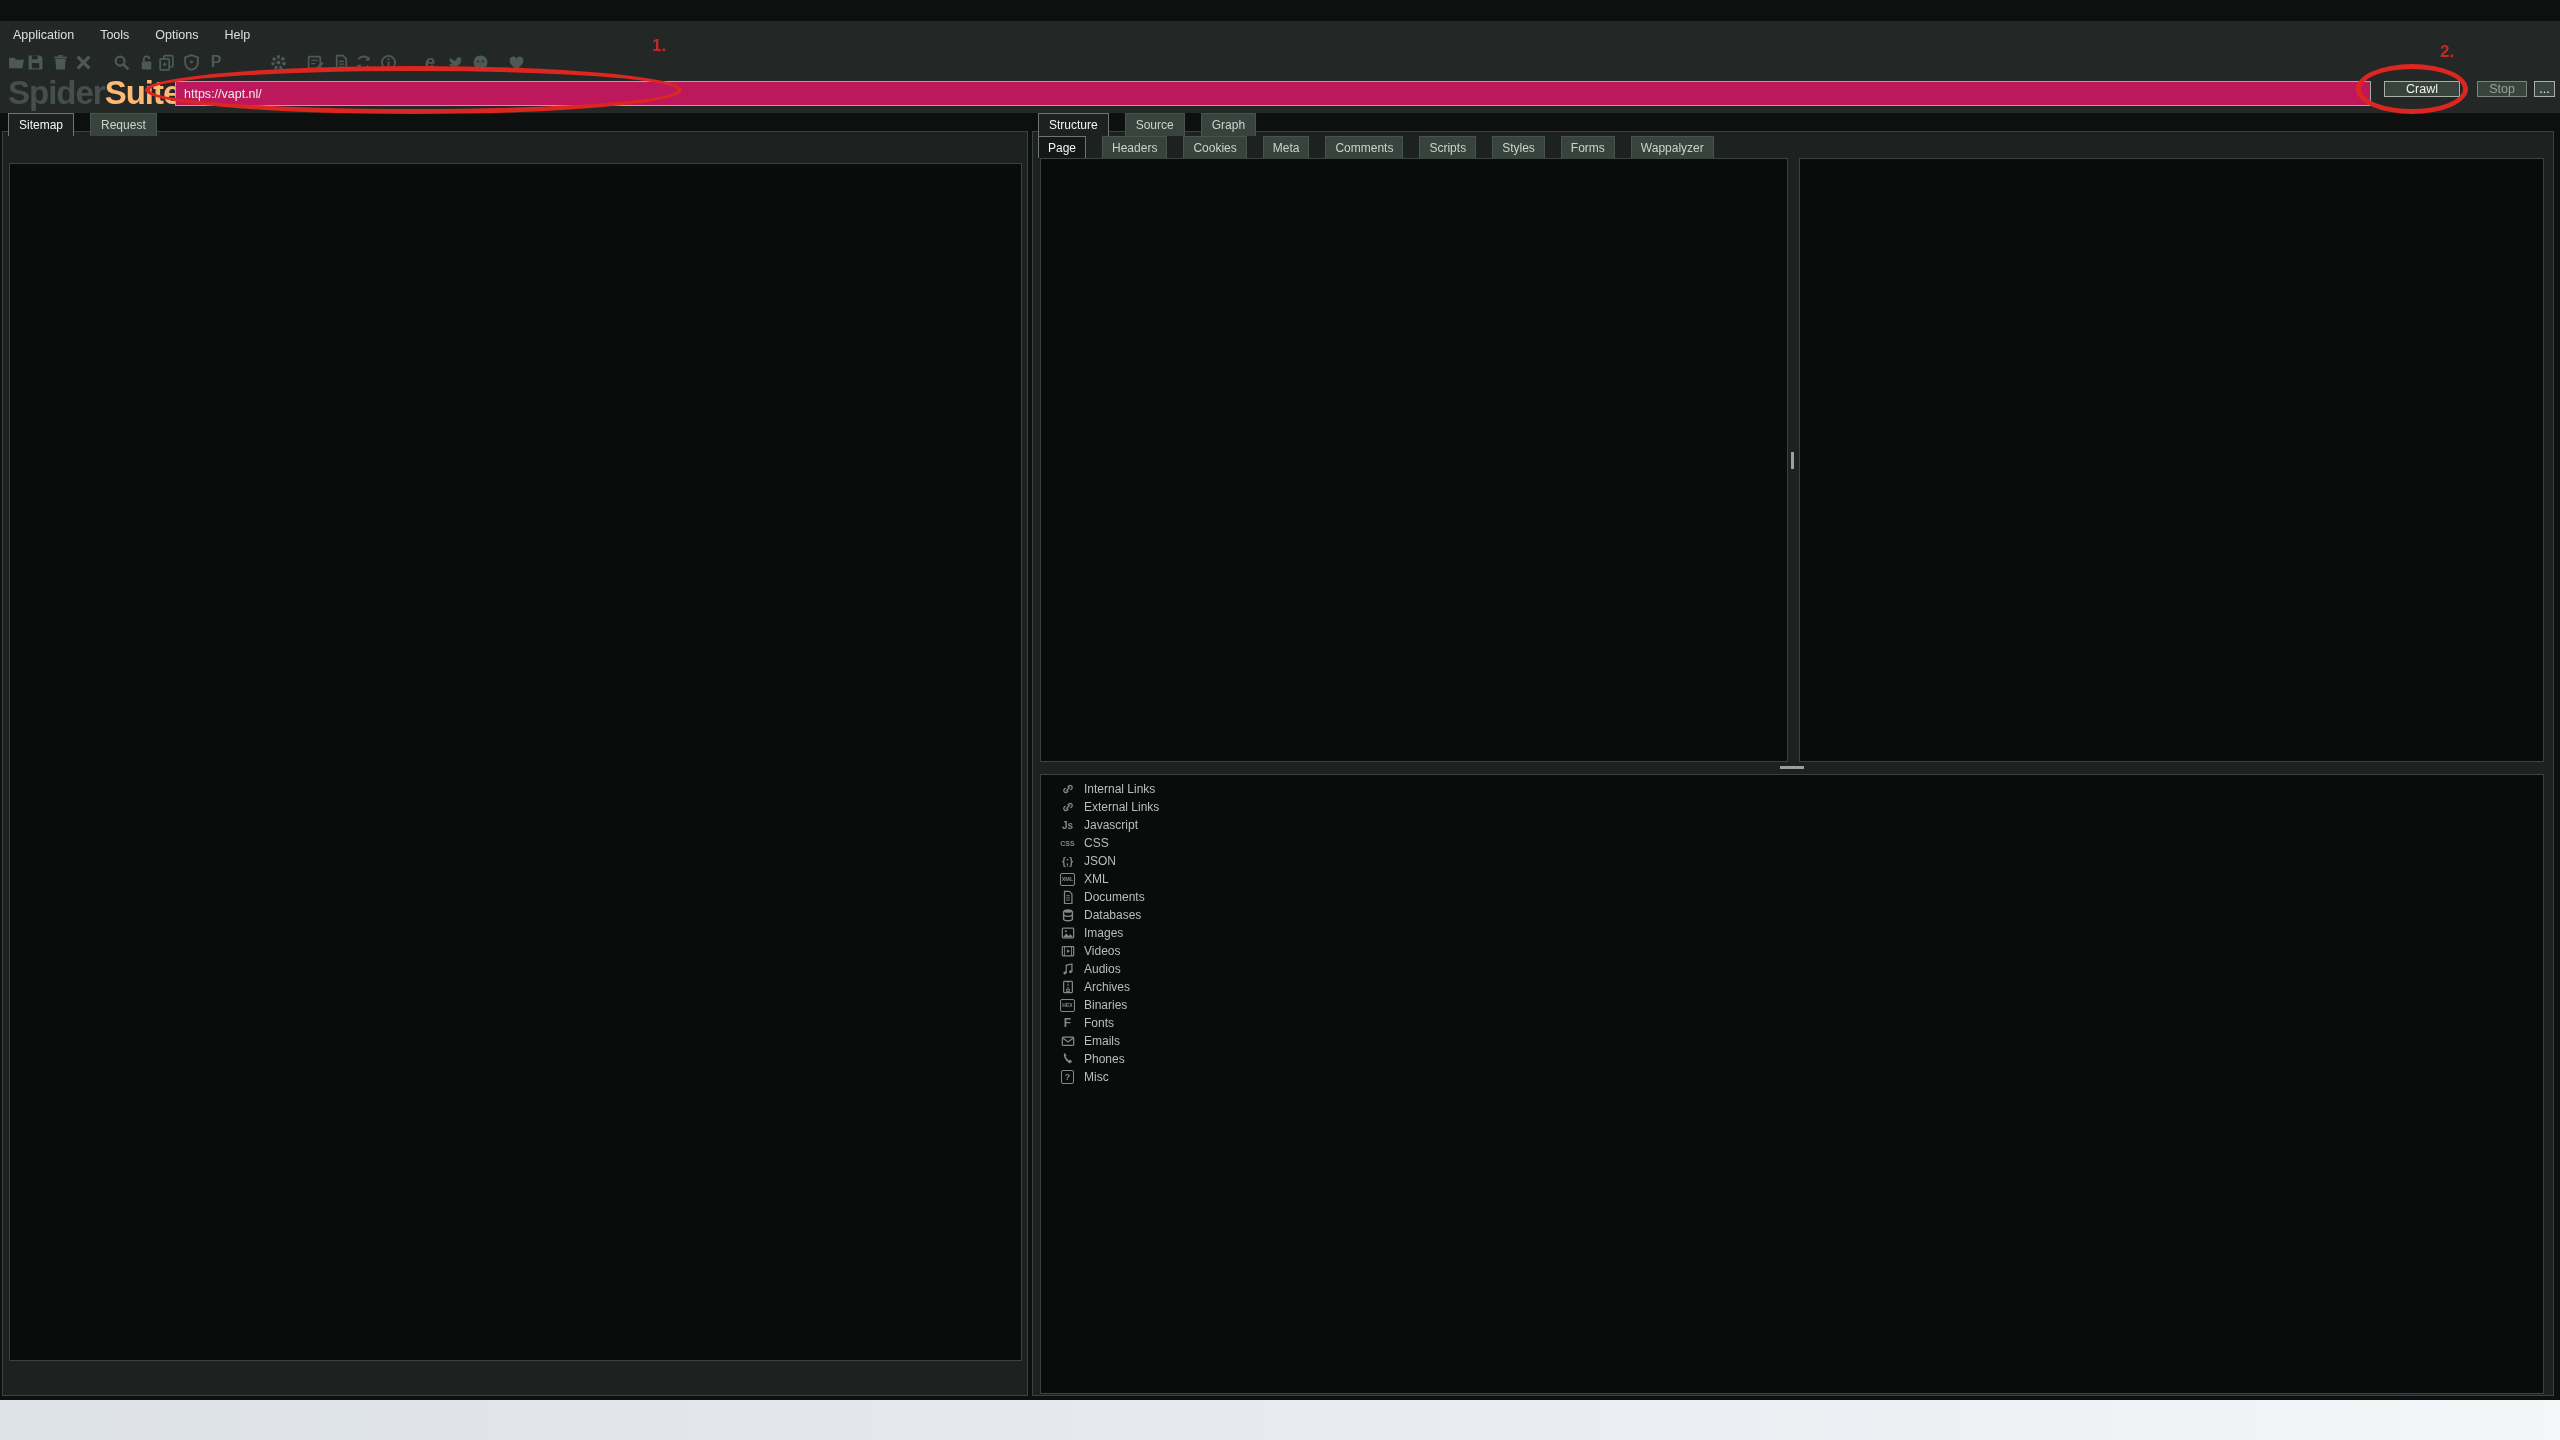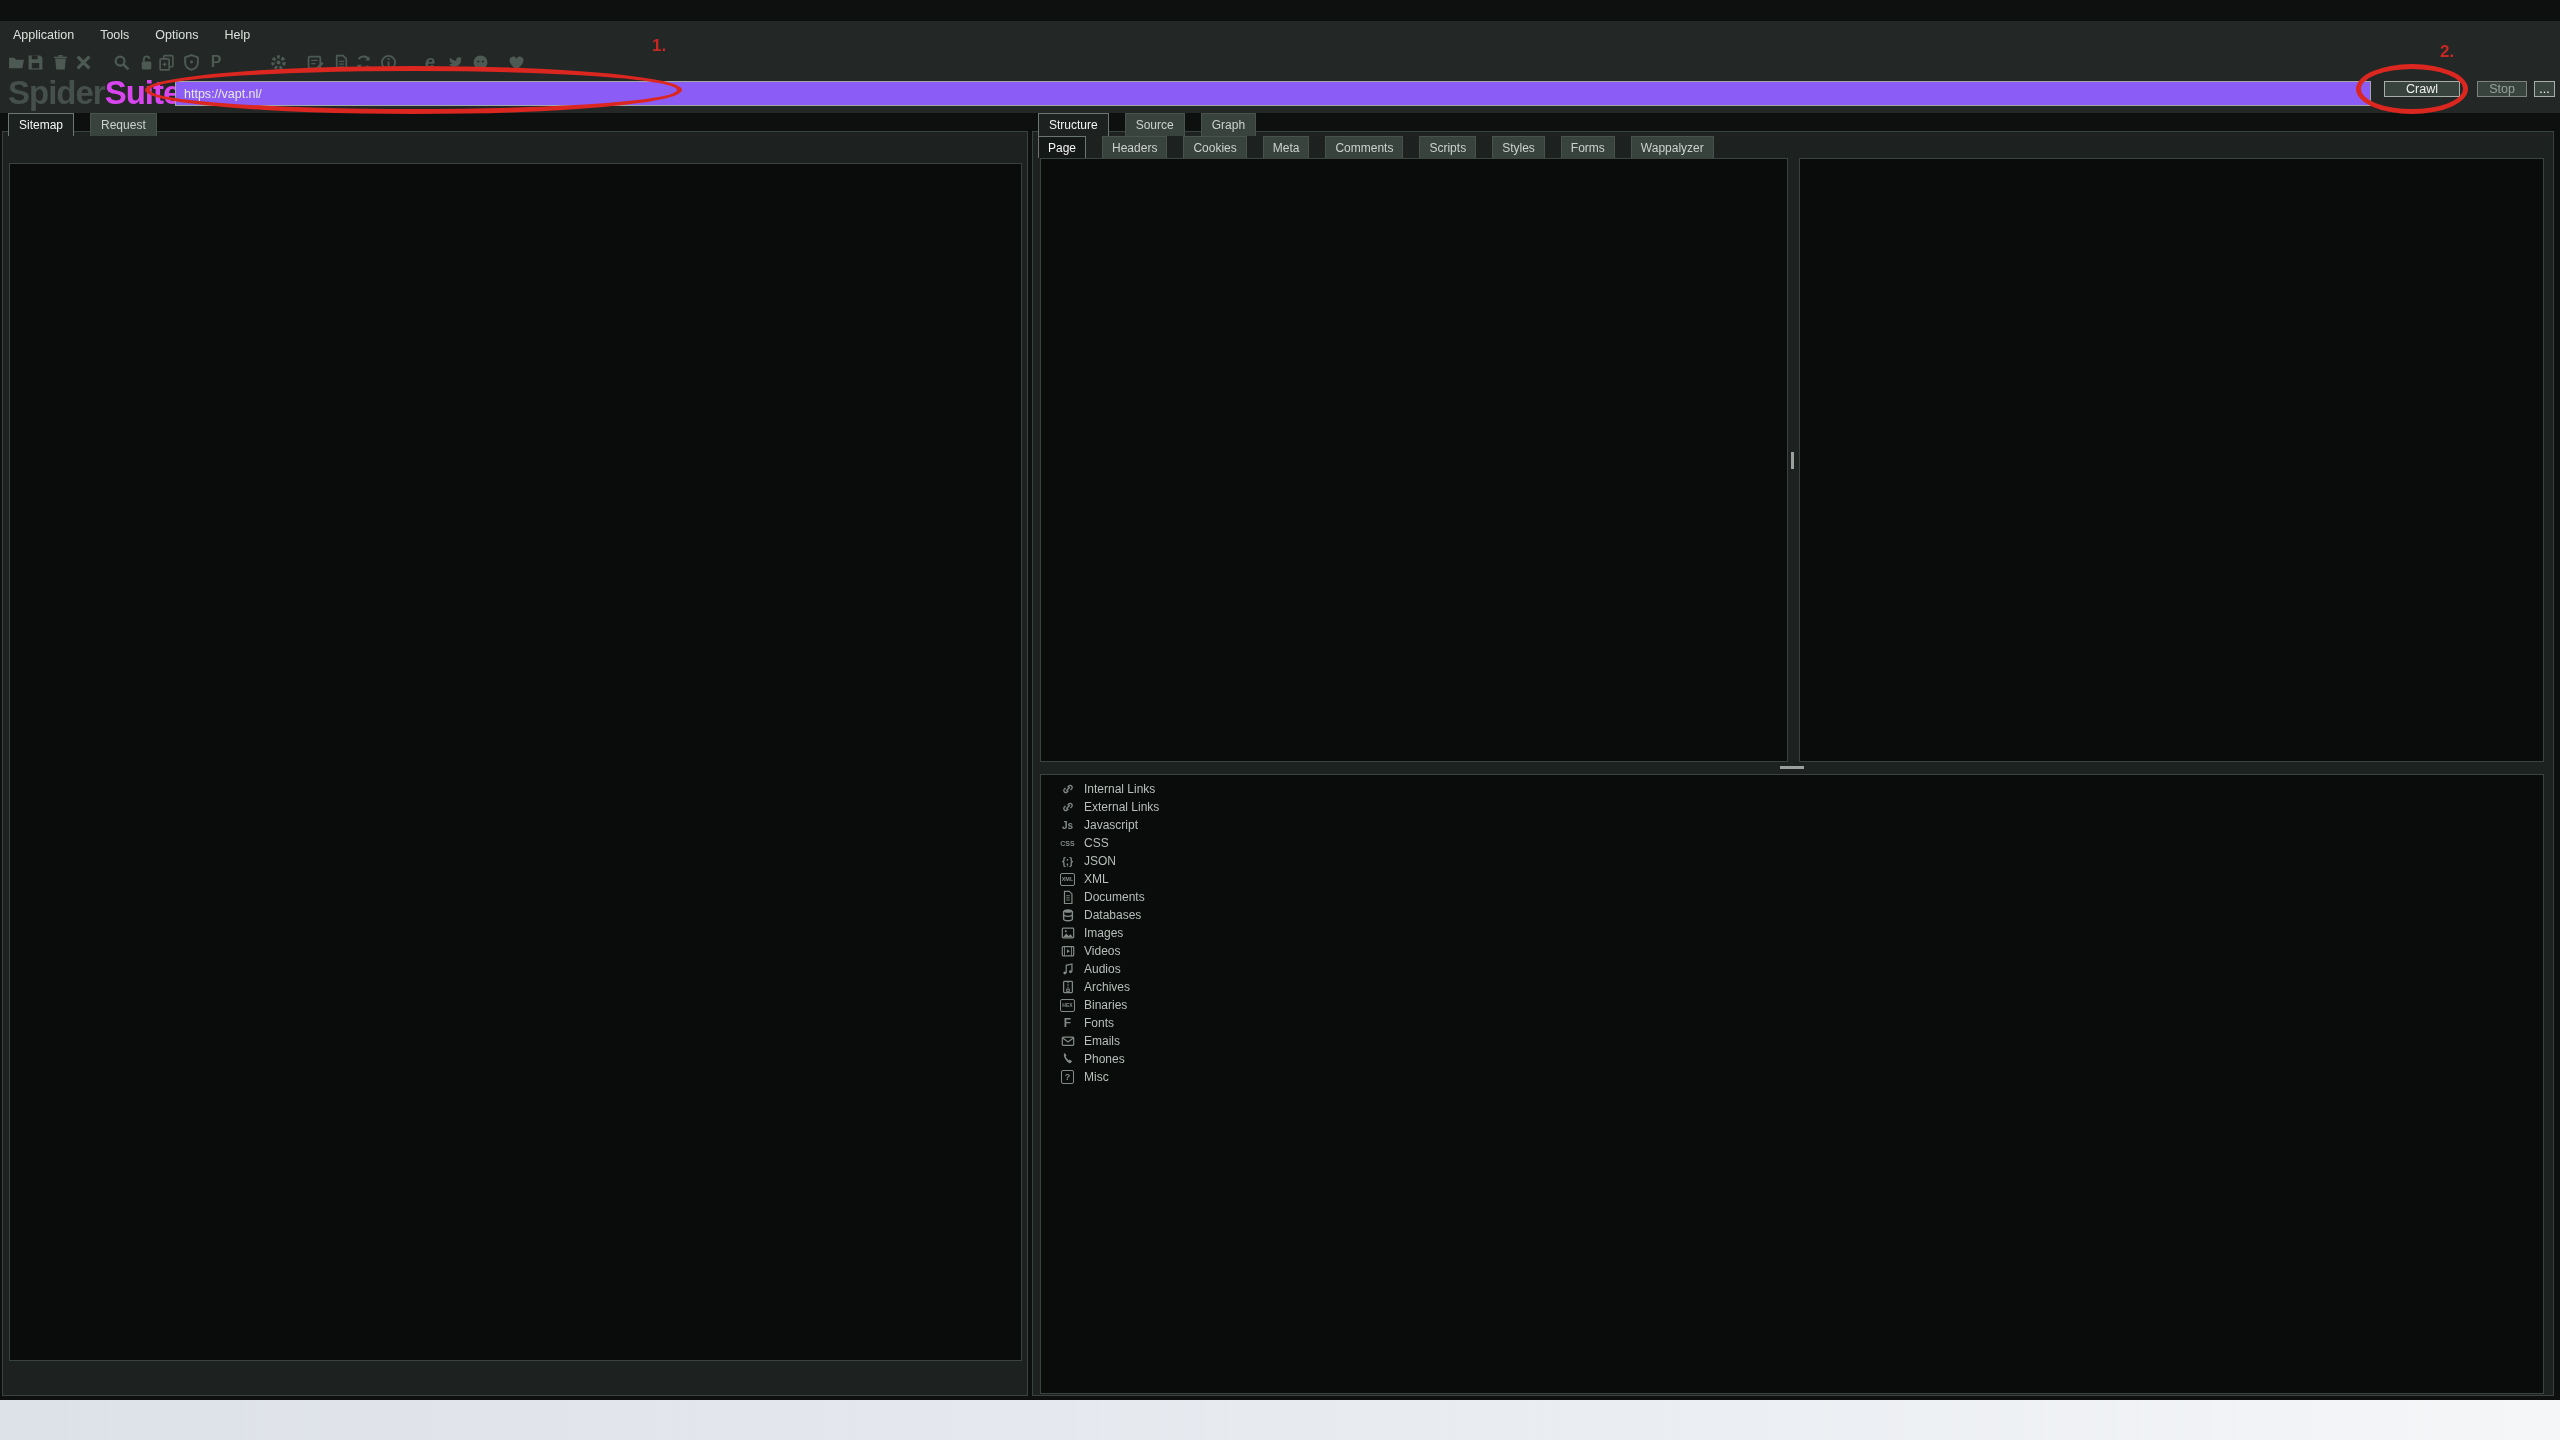--- a/index.html
+++ b/index.html
@@ -17,22 +17,22 @@
   .menuitem{padding:0 13px;font-size:12.5px;color:#dbe0dc;}
   .version{padding:0 6px;font-size:12px;color:#b9c0bb;margin-top:40px;}
   
   .toolbar{position:absolute;left:0;top:48px;width:2560px;height:28px;background:#232827;}
   .ticon{position:absolute;top:4px;width:20px;height:20px;color:#4d5a54;display:flex;align-items:center;justify-content:center;}
   .ticon svg{width:17px;height:17px;}
   .tglyph{font-size:16px;font-weight:bold;color:#4d5a54;}
   
   .header{position:absolute;left:0;top:76px;width:2560px;height:37px;background:#232827;}
   .logo{position:absolute;left:8px;top:-2px;font-size:33px;font-weight:bold;letter-spacing:-1px;}
-  .logo .p1{color:#454f4b;} .logo .p2{color:#d946ef;}
-  .urlinput{position:absolute;left:175px;top:5px;width:2196px;height:25px;background:#8b5cf6;border:1px solid #a3a8a4;color:#e8eae8;font-size:12.5px;padding:0 8px;outline:none;}
+  .logo .p1{color:#454f4b;} .logo .p2{color:#fdba74;}
+  .urlinput{position:absolute;left:175px;top:5px;width:2196px;height:25px;background:#be185d;border:1px solid #a3a8a4;color:#e8eae8;font-size:12.5px;padding:0 8px;outline:none;}
   .btn{position:absolute;top:5px;height:16px;background:#39433e;border:1px solid #a8aeaa;color:#eef1ee;font-size:12.5px;display:flex;align-items:center;justify-content:center;}
   .btn.disabled{color:#97a09b;border-color:#7d837f;}
   
   .redellipse{position:absolute;border:5px solid #dc2620;border-radius:50%;z-index:50;pointer-events:none;}
   .redtext{position:absolute;color:#c92722;font-size:17px;font-weight:bold;z-index:50;}
   
   .group{position:absolute;background:#1d2221;border:1px solid #3a443f;}
   .pane{position:absolute;background:#0a0c0b;border:1px solid #3a443f;}
   .tabrow{position:absolute;display:flex;gap:16px;z-index:5;}
   .tab{height:23px;padding:0 10px;display:flex;align-items:center;font-size:12px;background:#39433e;color:#ccd2ce;border:1px solid #49534d;border-bottom:none;}

